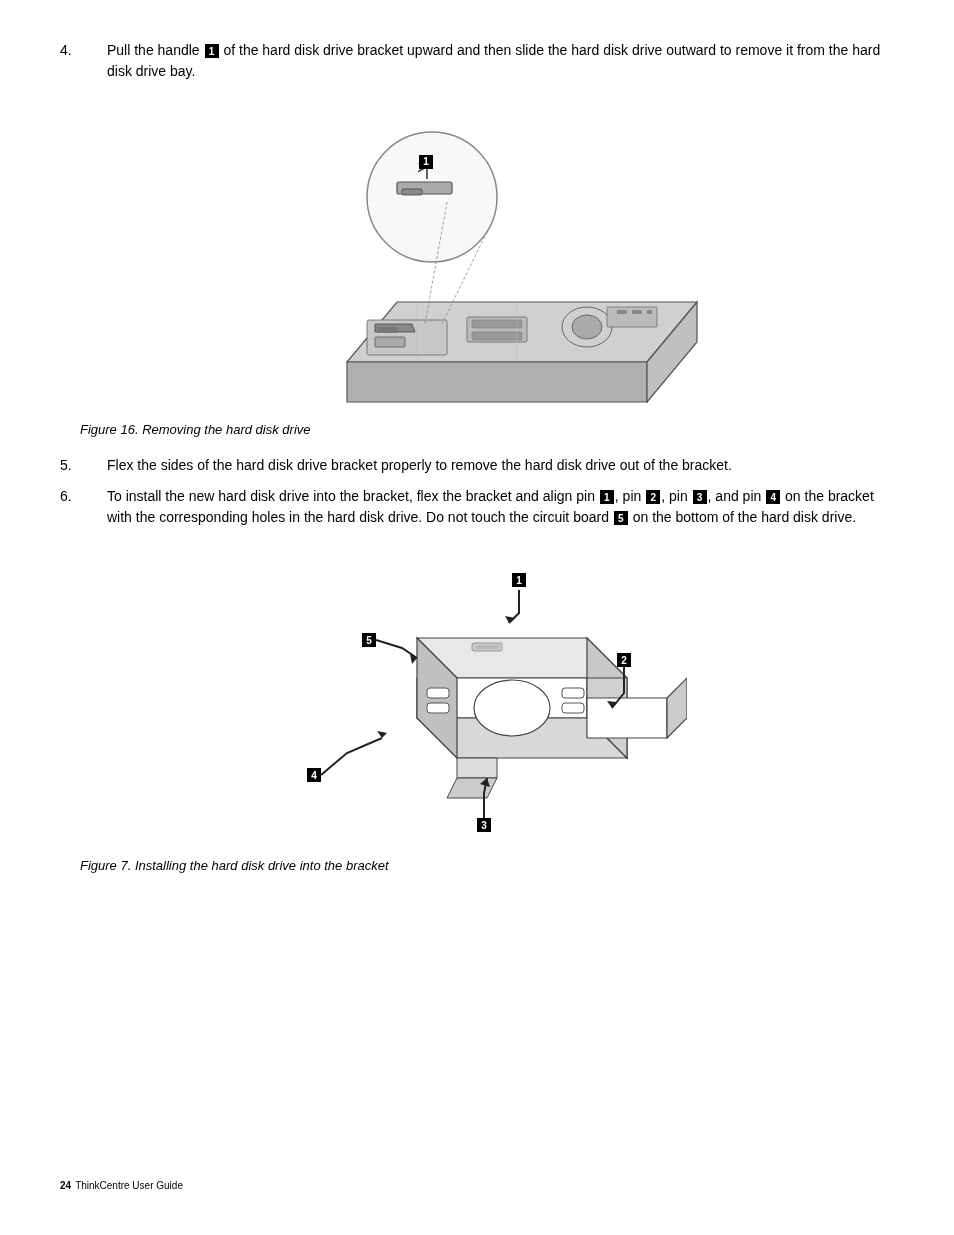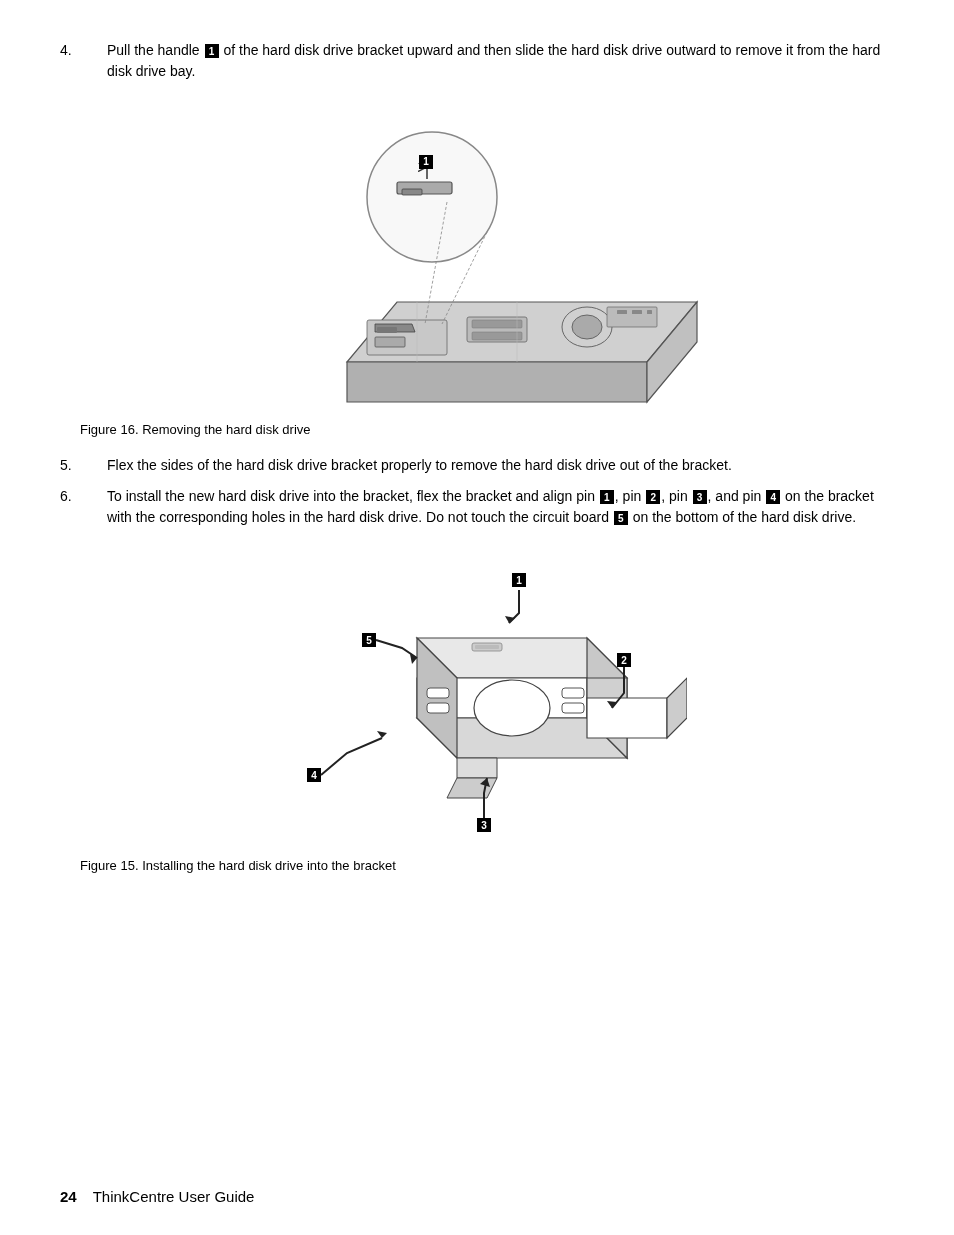--- a/index.html
+++ b/index.html
@@ -43,39 +43,40 @@
       vertical-align: middle;
     }
 
     .figure-container {
       display: flex;
       justify-content: center;
       margin: 20px 0 10px 0;
     }
 
     .figure-caption {
+      font-style: italic;
       font-size: 13px;
       margin-bottom: 18px;
       margin-left: 20px;
     }
 
     
     .fig16-wrap, .fig17-wrap {
       display: flex;
       justify-content: center;
       align-items: center;
     }
 
     .page-footer {
       position: absolute;
-      bottom: 30px;
+      bottom: 44px;
       left: 60px;
-      font-size: 15px;
-      display: flex;
-      gap: 16px;
+      font-size: 10px;
+      display: flex;
+      gap: 4px;
     }
     .page-num {
       font-weight: bold;
     }
   </style>
 </head>
 <body>
 
 <div class="step-item">
   <span class="step-num">4.</span>
@@ -220,18 +221,18 @@
         <path d="M49,62 L75,70 L90,80" fill="none" stroke="#222" stroke-width="2"></path>
         <polygon points="90,80 83,76 85,86" fill="#222"></polygon>
 
         <rect x="145" y="65" width="30" height="8" rx="2" fill="#ccc" stroke="#888" stroke-width="0.8"></rect>
         <rect x="148" y="67" width="24" height="4" rx="1" fill="#bbb" stroke="none"></rect>
       </g>
     </svg>
   </div>
 </div>
 
-<div class="figure-caption">Figure 15.  Installing the hard disk drive into the bracket</div>
+<div class="figure-caption">Figure 7.  Installing the hard disk drive into the bracket</div>
 
 <div class="page-footer">
   <span class="page-num">24</span>
   <span>ThinkCentre User Guide</span>
 </div>
 
 </body></html>

